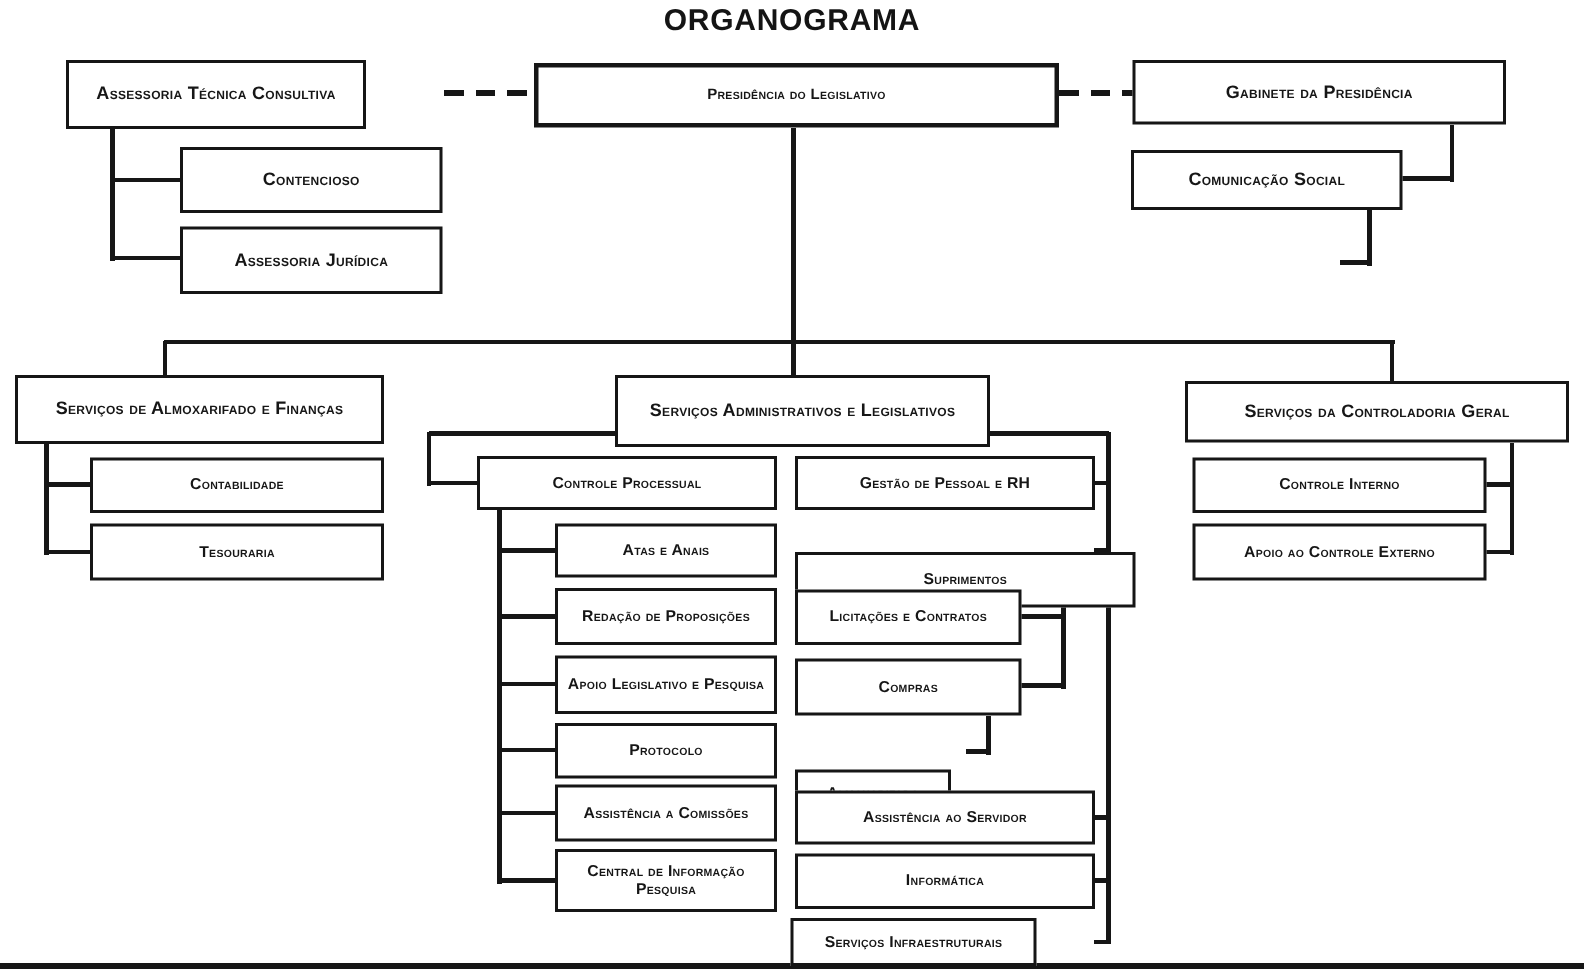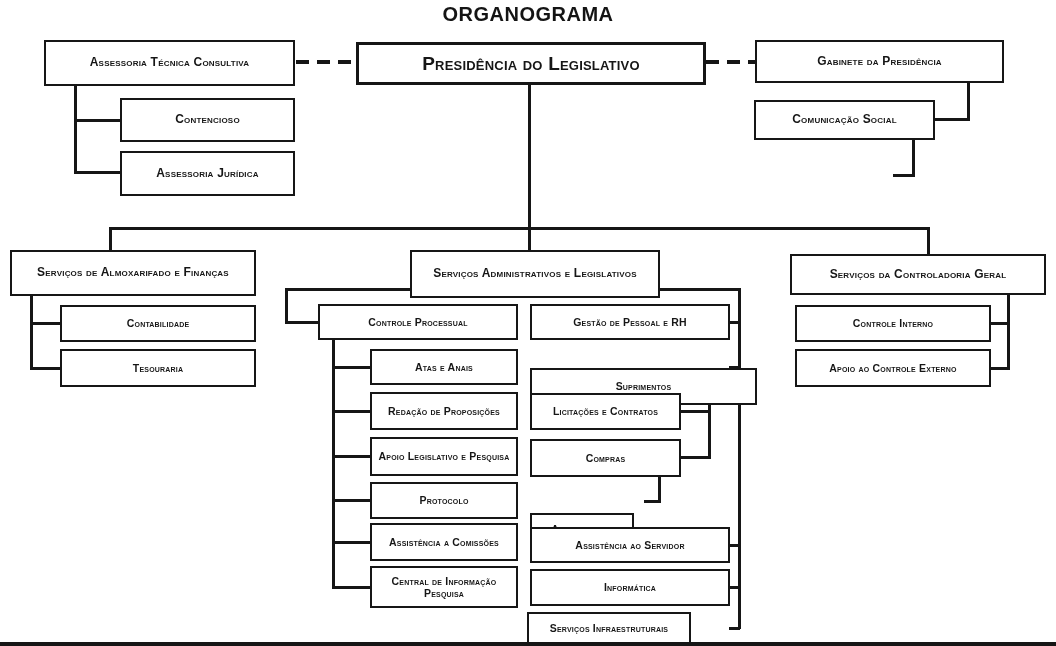--- a/index.html
+++ b/index.html
@@ -13,22 +13,22 @@
   }
   #connectors{position:absolute;left:0;top:0;}
   .box{
     position:absolute;box-sizing:border-box;border:2px solid #161616;background:#ffffff;
     display:flex;align-items:center;justify-content:center;text-align:center;
     font-weight:bold;font-variant:small-caps;color:#161616;
     font-size:10.5px;line-height:1.15;padding:1px 5px;letter-spacing:.2px;
   }
   .hd{font-size:12px;}
   
-  #b-assessoria-tecnica{left:44px;top:40px;width:251px;height:46px}
-  #b-presidencia{left:356px;top:42px;width:350px;height:43px;border-width:3px;font-size:19px}
+  #b-assessoria-tecnica{left:44px;top:40px;width:200px;height:46px}
+  #b-presidencia{left:356px;top:42px;width:350px;height:43px;border-width:3px;font-size:10px}
   #b-gabinete{left:755px;top:40px;width:249px;height:43px}
   #b-contencioso{left:120px;top:98px;width:175px;height:44px}
   #b-assessoria-juridica{left:120px;top:151px;width:175px;height:45px}
   #b-comunicacao-social{left:754px;top:100px;width:181px;height:40px}
   #b-cerimonial{left:754px;top:155px;width:140px;height:41px}
   #b-servicos-contabilidade{left:10px;top:250px;width:246px;height:46px}
   #b-contabilidade{left:60px;top:305px;width:196px;height:37px}
   #b-tesouraria{left:60px;top:349px;width:196px;height:38px}
   #b-servicos-admin{left:410px;top:250px;width:250px;height:48px}
   #b-controle-processual{left:318px;top:304px;width:200px;height:36px}

